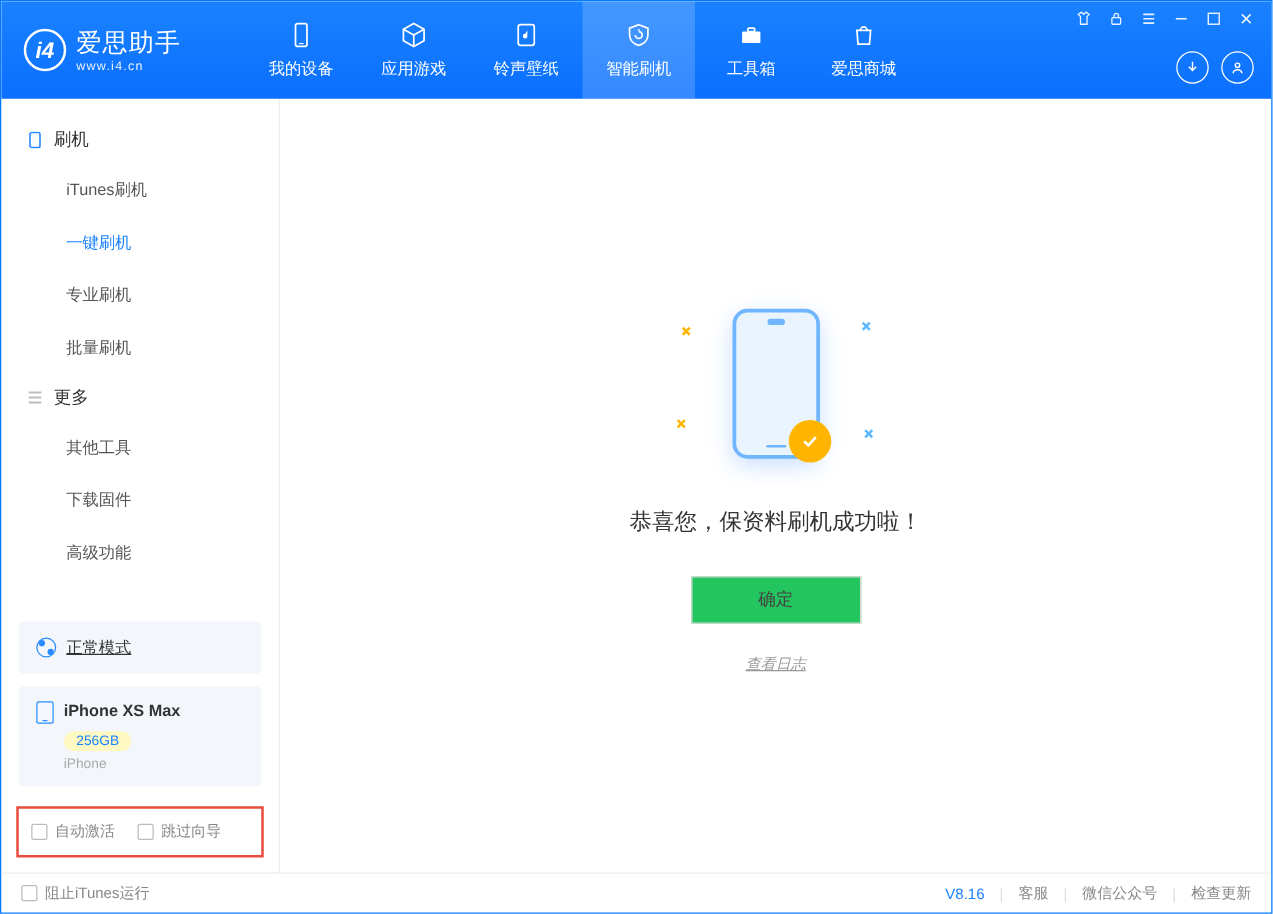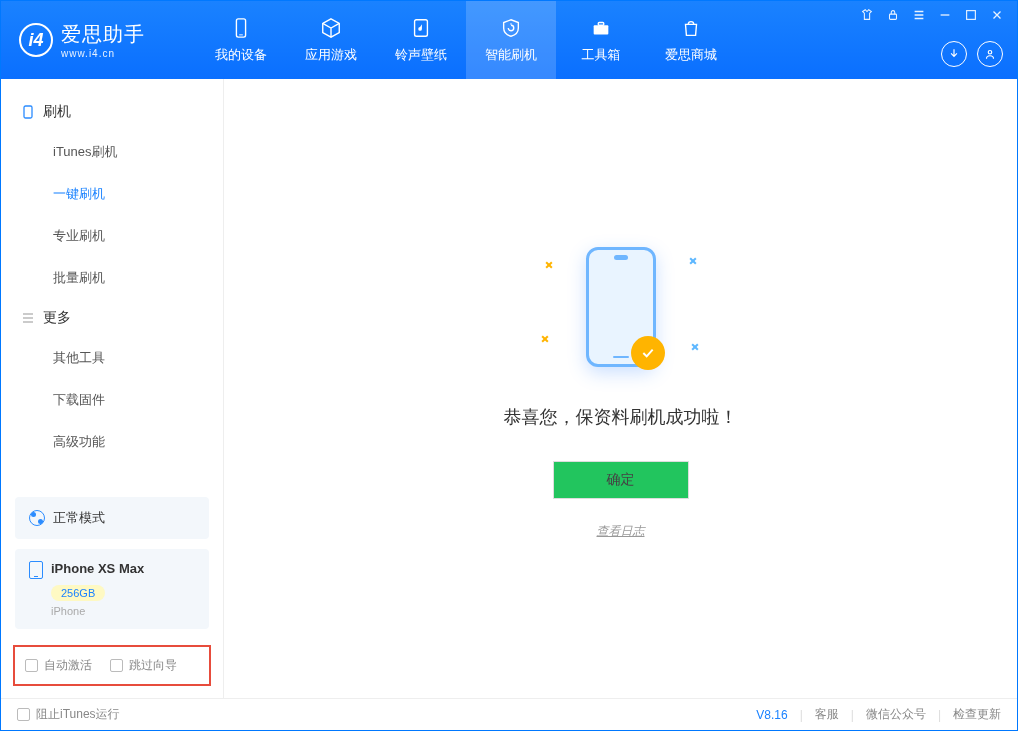--- a/index.html
+++ b/index.html
@@ -24,21 +24,21 @@
 
 .body { flex: 1; display: flex; min-height: 0; }
 .sidebar { width: 223px; border-right: 1px solid #eee; display: flex; flex-direction: column; }
 .side-scroll { flex: 1; overflow: auto; padding-top: 14px; }
 .group-head { display: flex; align-items: center; padding: 10px 20px; font-size: 14px; color: #333; font-weight: 500; gap: 8px; }
 .group-head .gicon { width: 14px; height: 14px; display: flex; align-items: center; justify-content: center; color: #2b8cff; }
 .side-item { padding: 12px 10px 12px 52px; font-size: 13px; color: #555; cursor: pointer; }
 .side-item.active { color: #1a82ff; }
 
 .device-box { margin: 0 14px 10px; background: #f3f7fb; border-radius: 4px; padding: 12px 14px; font-size: 13px; }
-.mode-row { display: flex; align-items: center; gap: 8px; color: #333; }
+.mode-row { display: flex; align-items: center; gap: 8px; color: #333; text-decoration: underline; }
 .mode-ic { width: 16px; height: 16px; border: 1.5px solid #2b8cff; border-radius: 50%; position: relative; }
 .mode-ic::before, .mode-ic::after { content: ""; position: absolute; width: 5px; height: 5px; background: #2b8cff; border-radius: 50%; }
 .mode-ic::before { top: 1px; left: 1px; }
 .mode-ic::after { bottom: 1px; right: 1px; }
 .dev-row { display: flex; align-items: flex-start; gap: 8px; margin-top: 0; }
 .phone-ic { width: 14px; height: 18px; border: 1.5px solid #2b8cff; border-radius: 2px; position: relative; }
 .phone-ic::after { content: ""; position: absolute; bottom: 1px; left: 4px; width: 4px; height: 1.5px; background: #2b8cff; }
 .dev-name { font-weight: 600; color: #333; font-size: 13px; }
 .cap-badge { display: inline-block; background: #fef9c3; color: #1a82ff; font-size: 11px; padding: 2px 10px; border-radius: 10px; margin-top: 6px; margin-left: 22px; }
 .dev-type { font-size: 11px; color: #aaa; margin-top: 4px; margin-left: 22px; }

